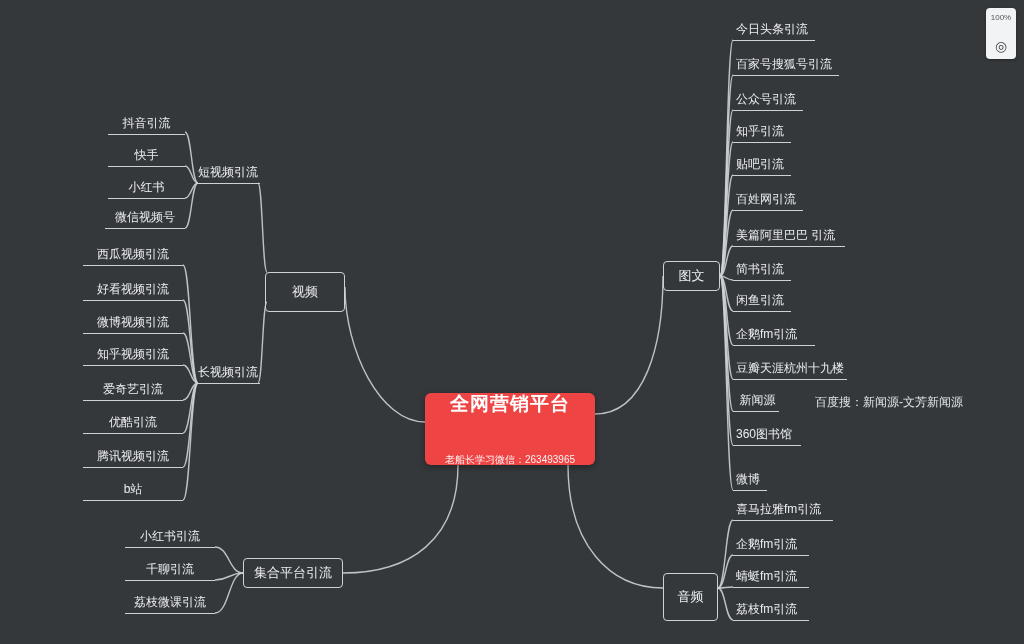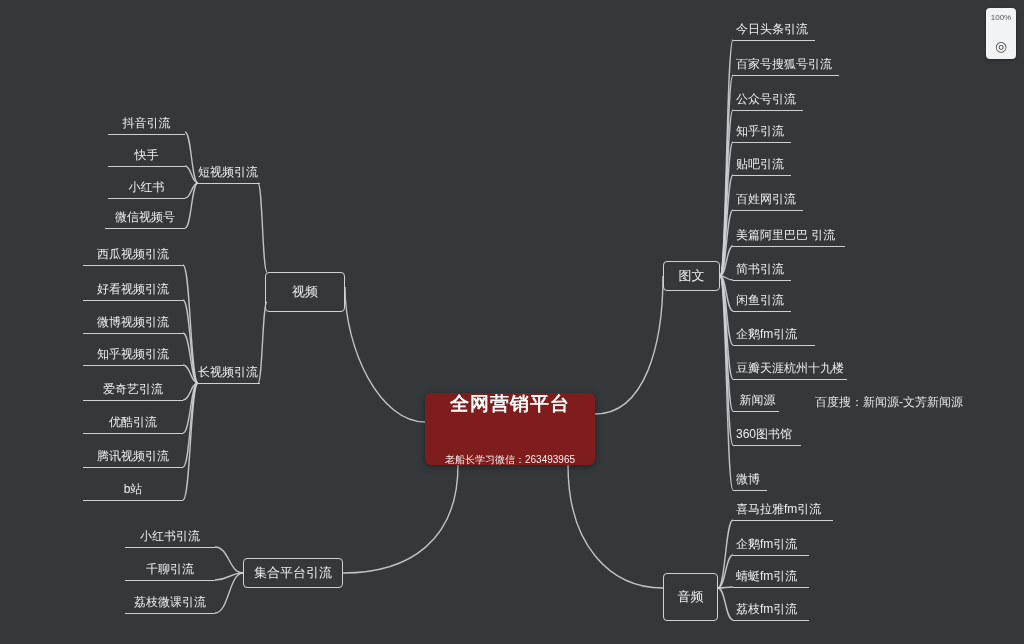--- a/index.html
+++ b/index.html
@@ -68,21 +68,21 @@
       <path d="M 720 276 C 726.5 276, 726.5 379, 733 379"></path>
       <path d="M 720 276 C 726.5 276, 726.5 411, 733 411"></path>
       <path d="M 720 276 C 726.5 276, 726.5 445, 733 445"></path>
       <path d="M 720 276 C 726.5 276, 726.5 490, 733 490"></path>
       <path d="M 718 588 C 725.5 588, 725.5 520, 733 520"></path>
       <path d="M 718 588 C 725.5 588, 725.5 555, 733 555"></path>
       <path d="M 718 588 C 725.5 588, 725.5 587, 733 587"></path>
       <path d="M 718 588 C 725.5 588, 725.5 620, 733 620"></path>
     </svg>
 
-  <div class="center-node" style="background: #7f1d1d; gap: 36px;">
+  <div class="center-node" style="background: #ef4444; gap: 36px;">
     <div class="center-title">全网营销平台</div>
     <div class="center-subtitle">老船长学习微信：263493965</div>
   </div>
 
   <div class="zoom-panel">
     <div class="zoom-label">100%</div>
     <div class="locate-btn">◎</div>
   </div>
 <div class="node leaf" style="left: 108px; top: 114px; width: 77px;">抖音引流</div>
     <div class="node leaf" style="left: 108px; top: 146px; width: 77px;">快手</div>

